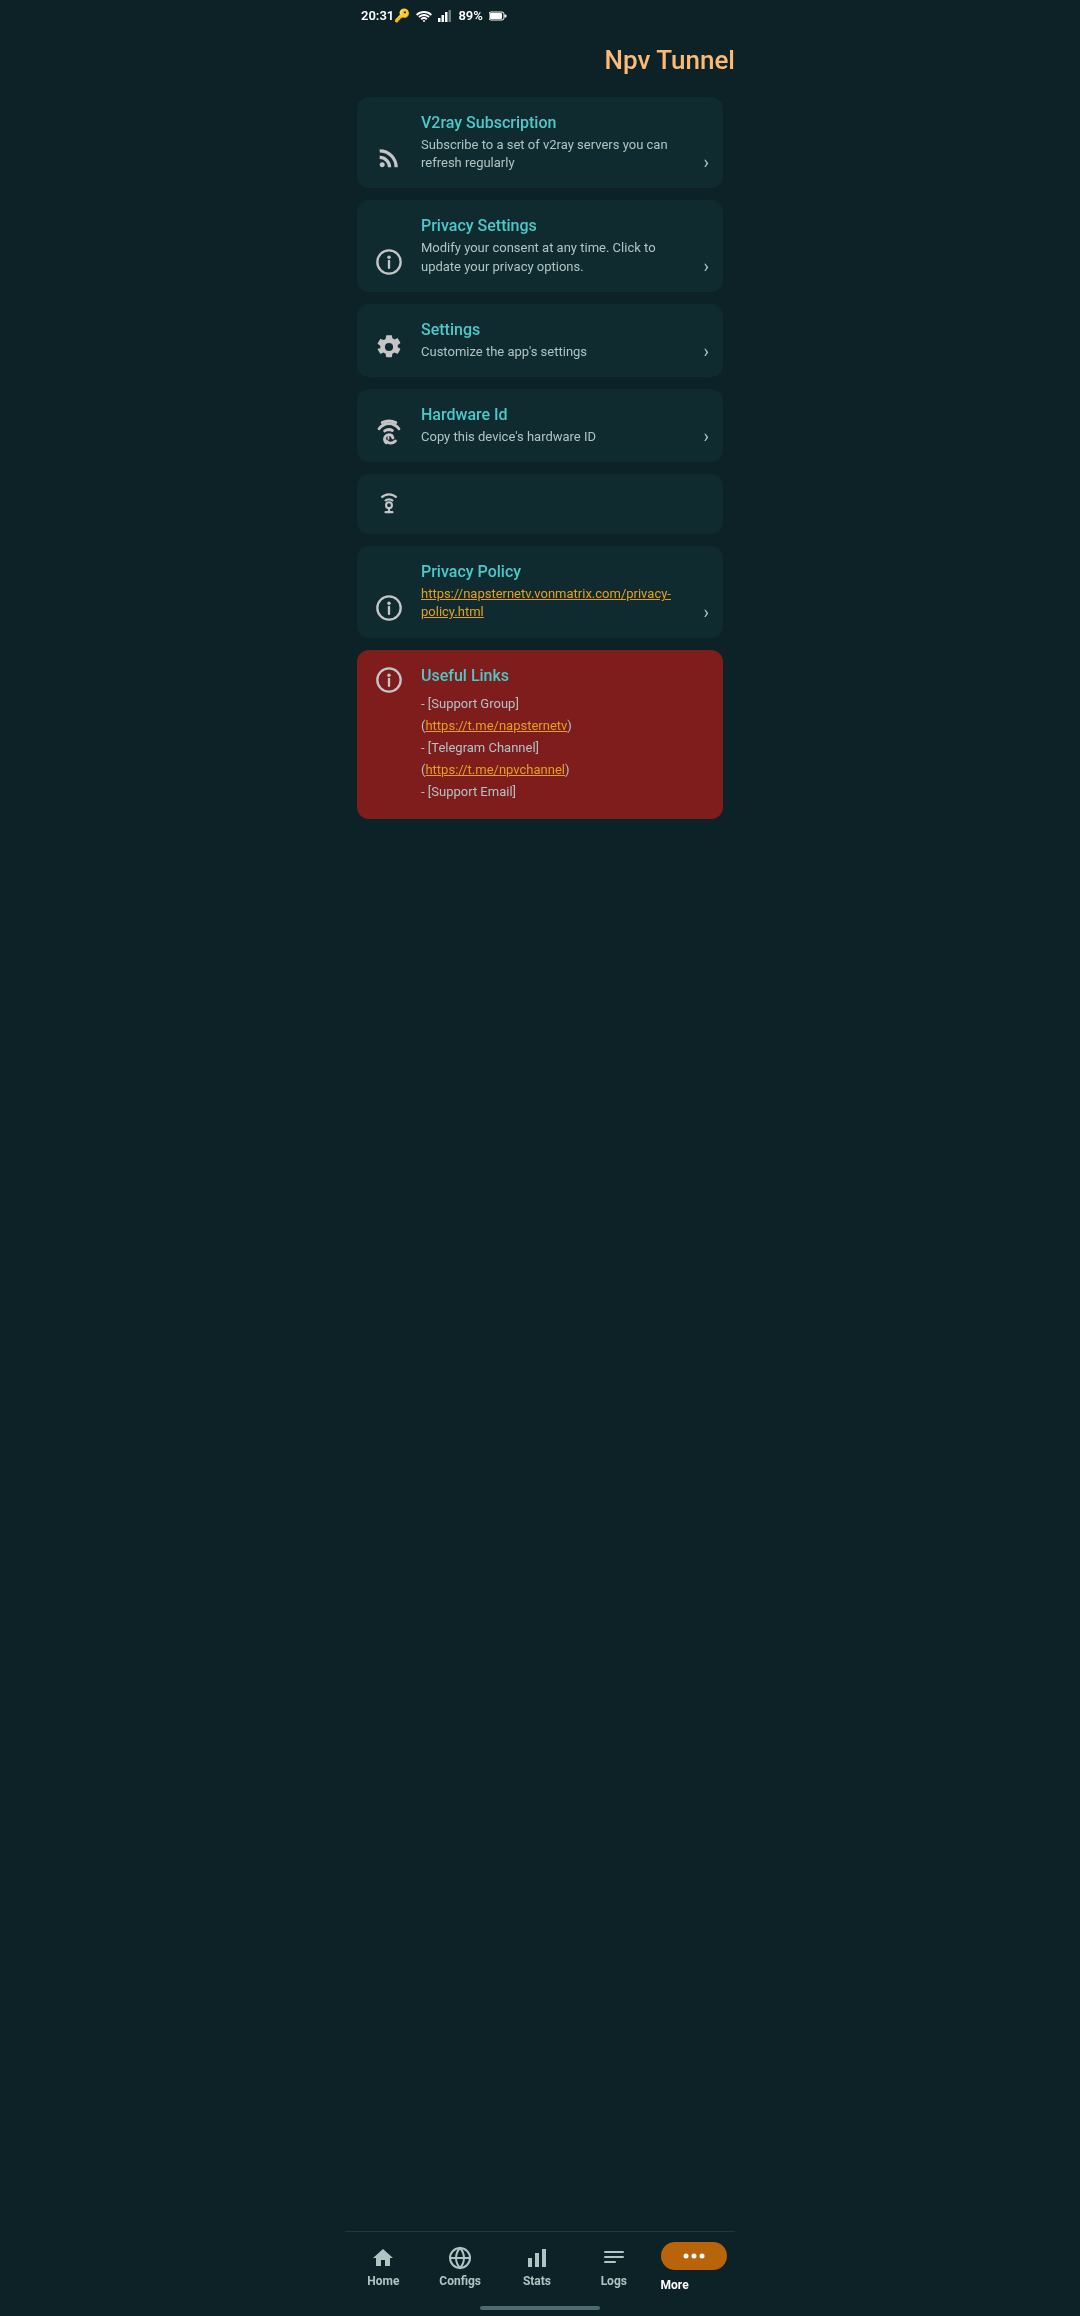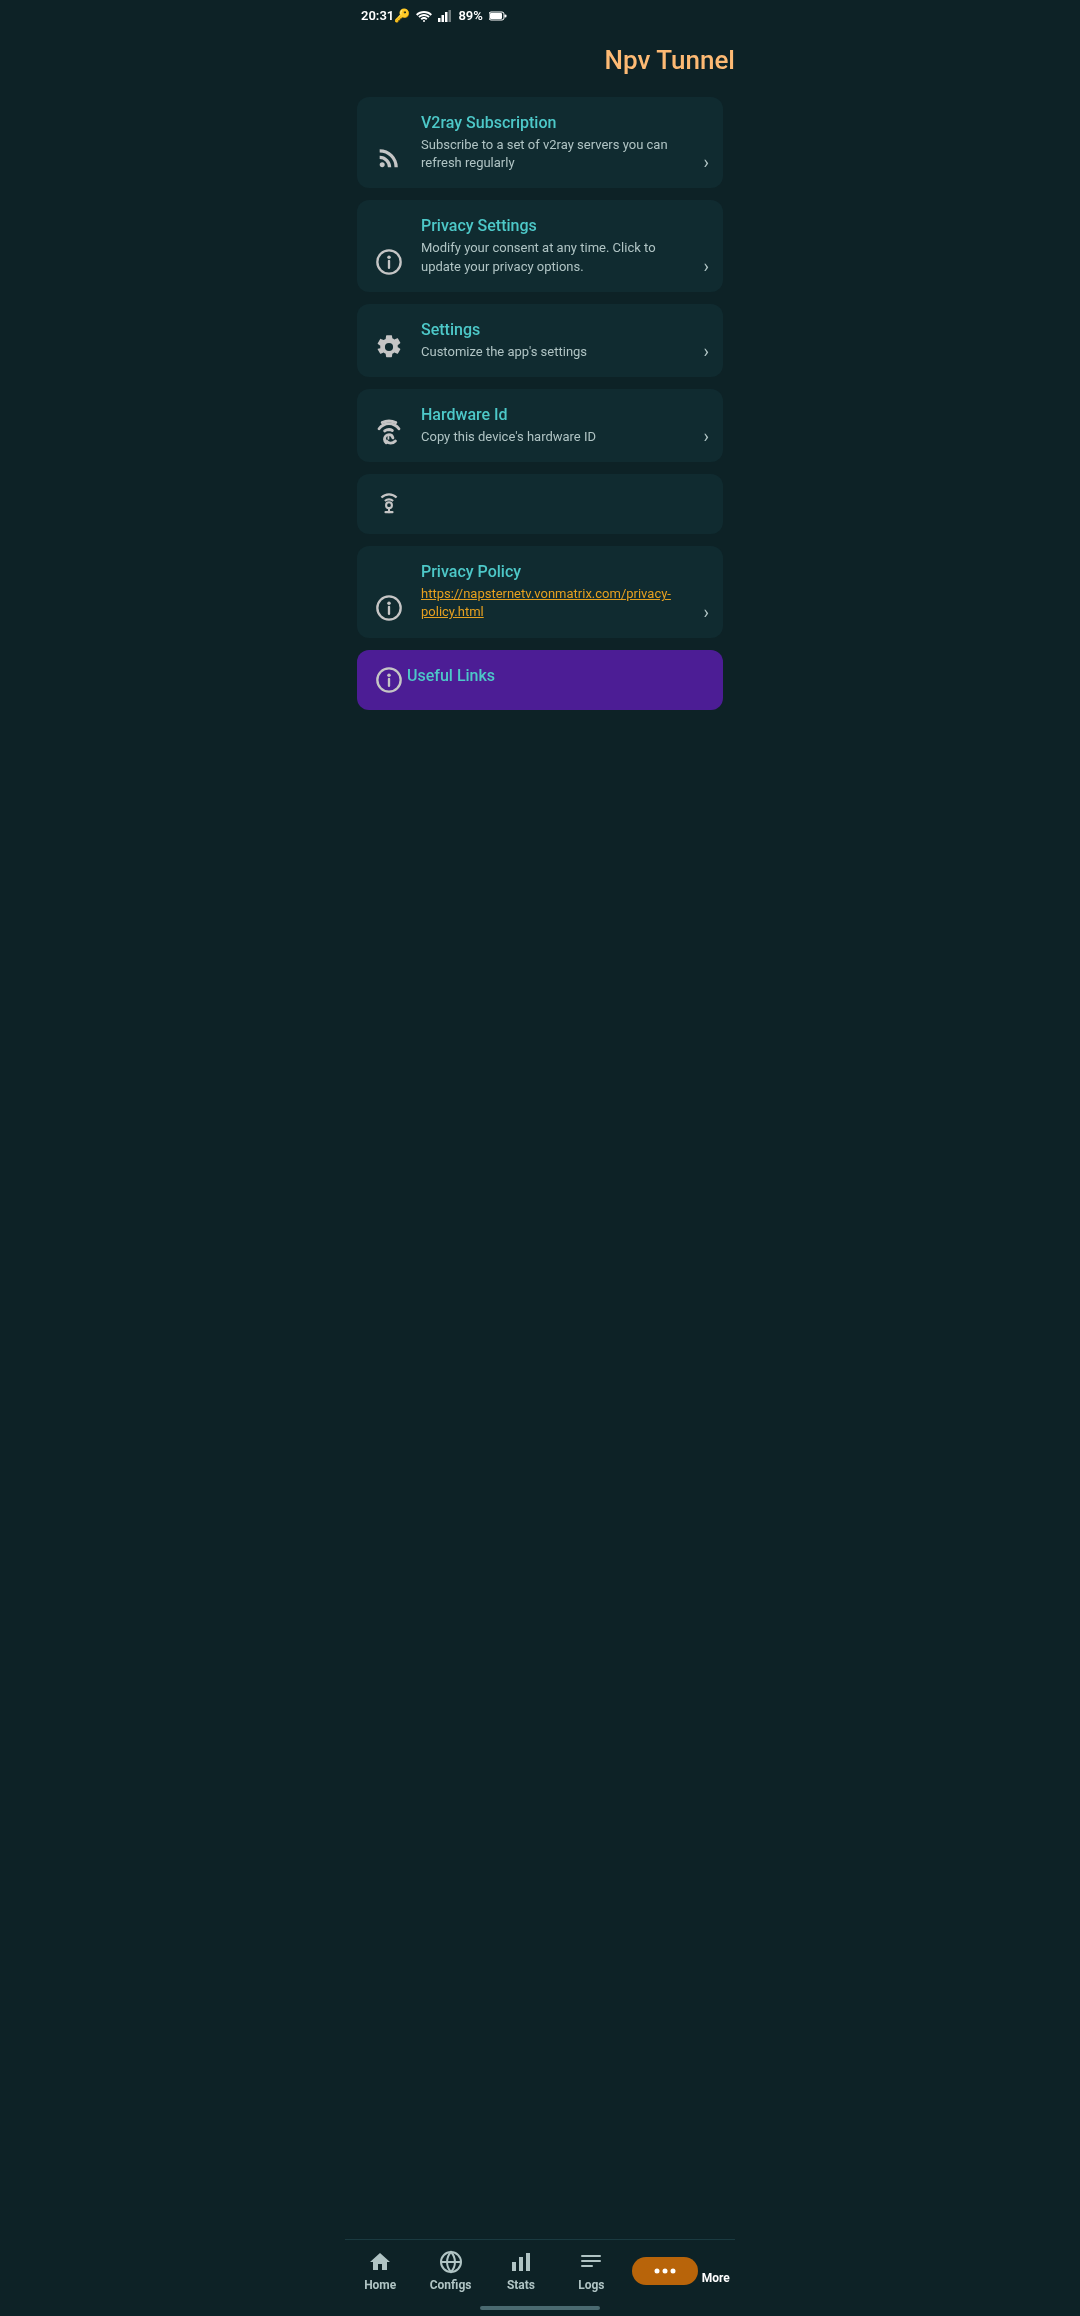--- a/index.html
+++ b/index.html
@@ -92,26 +92,27 @@
       color: #b0c4c4;
       font-size: 18px;
     }
 
     .link-text {
       color: #e6a020;
       text-decoration: underline;
     }
 
     .useful-links-card {
-      background-color: #4c1d95;
+      background-color: #7f1d1d;
       border-radius: 12px;
       padding: 16px 14px;
       margin-bottom: 12px;
       display: flex;
       align-items: flex-start;
+      gap: 14px;
     }
 
     .useful-links-text {
       flex: 1;
     }
 
     .useful-links-title {
       font-size: 16px;
       font-weight: 500;
       color: #4dc8c8;
@@ -320,20 +321,27 @@
   <div class="useful-links-card">
     <div class="menu-card-icon">
       <svg width="28" height="28" viewBox="0 0 24 24" fill="none" stroke="#c5c5c5" stroke-width="2">
         <circle cx="12" cy="12" r="10"></circle>
         <line x1="12" y1="8" x2="12" y2="8" stroke-width="3" stroke-linecap="round"></line>
         <line x1="12" y1="11" x2="12" y2="17" stroke-linecap="round"></line>
       </svg>
     </div>
     <div class="useful-links-text">
       <div class="useful-links-title">Useful Links</div>
+      <div class="useful-links-body">
+        <span>- [Support Group]</span><br>
+        (<span class="link-text">https://t.me/napsternetv</span>)<br>
+        <span>- [Telegram Channel]</span><br>
+        (<span class="link-text">https://t.me/npvchannel</span>)<br>
+        <span>- [Support Email]</span>
+      </div>
     </div>
   </div>
 
 </div>
 
 <nav class="bottom-nav">
   <div class="nav-item">
     <div class="nav-icon">
       <svg width="24" height="24" viewBox="0 0 24 24" fill="#b0c4c4">
         <path d="M10 20v-6h4v6h5v-8h3L12 3 2 12h3v8z"></path>
@@ -368,21 +376,21 @@
     <div class="nav-icon">
       <svg width="24" height="24" viewBox="0 0 24 24" fill="none" stroke="#b0c4c4" stroke-width="2" stroke-linecap="round">
         <line x1="3" y1="6" x2="21" y2="6"></line>
         <line x1="3" y1="11" x2="21" y2="11"></line>
         <line x1="3" y1="16" x2="13" y2="16"></line>
       </svg>
     </div>
     <span class="nav-label">Logs</span>
   </div>
 
-  <div style="display:flex;flex-direction:row;align-items:flex-end;gap:4px;">
+  <div style="display:flex;flex-direction:column;align-items:flex-start;gap:4px;">
     <div class="nav-more-btn">
       <div class="nav-icon">
         <svg width="22" height="8" viewBox="0 0 22 8" fill="white">
           <circle cx="3" cy="4" r="2.5"></circle>
           <circle cx="11" cy="4" r="2.5"></circle>
           <circle cx="19" cy="4" r="2.5"></circle>
         </svg>
       </div>
     </div>
     <span class="nav-more-label">More</span>

